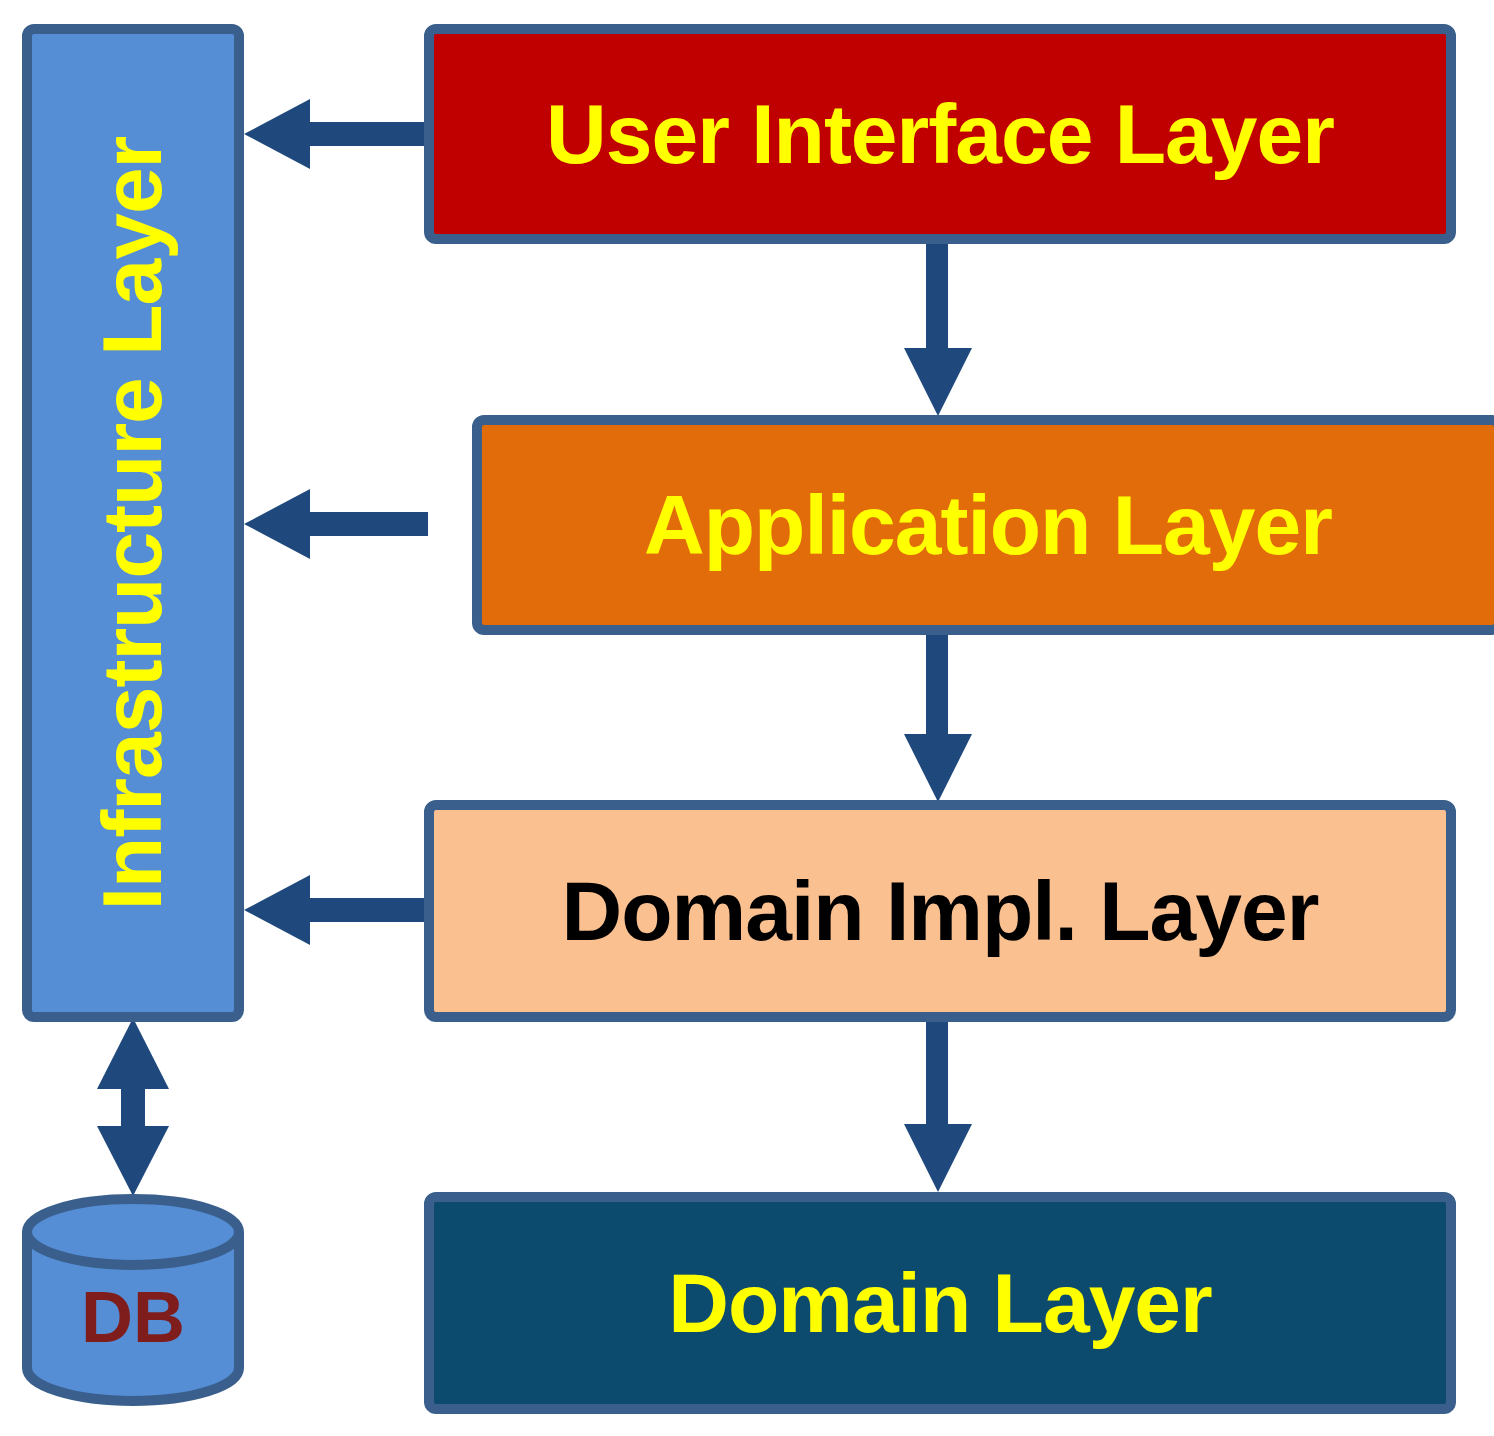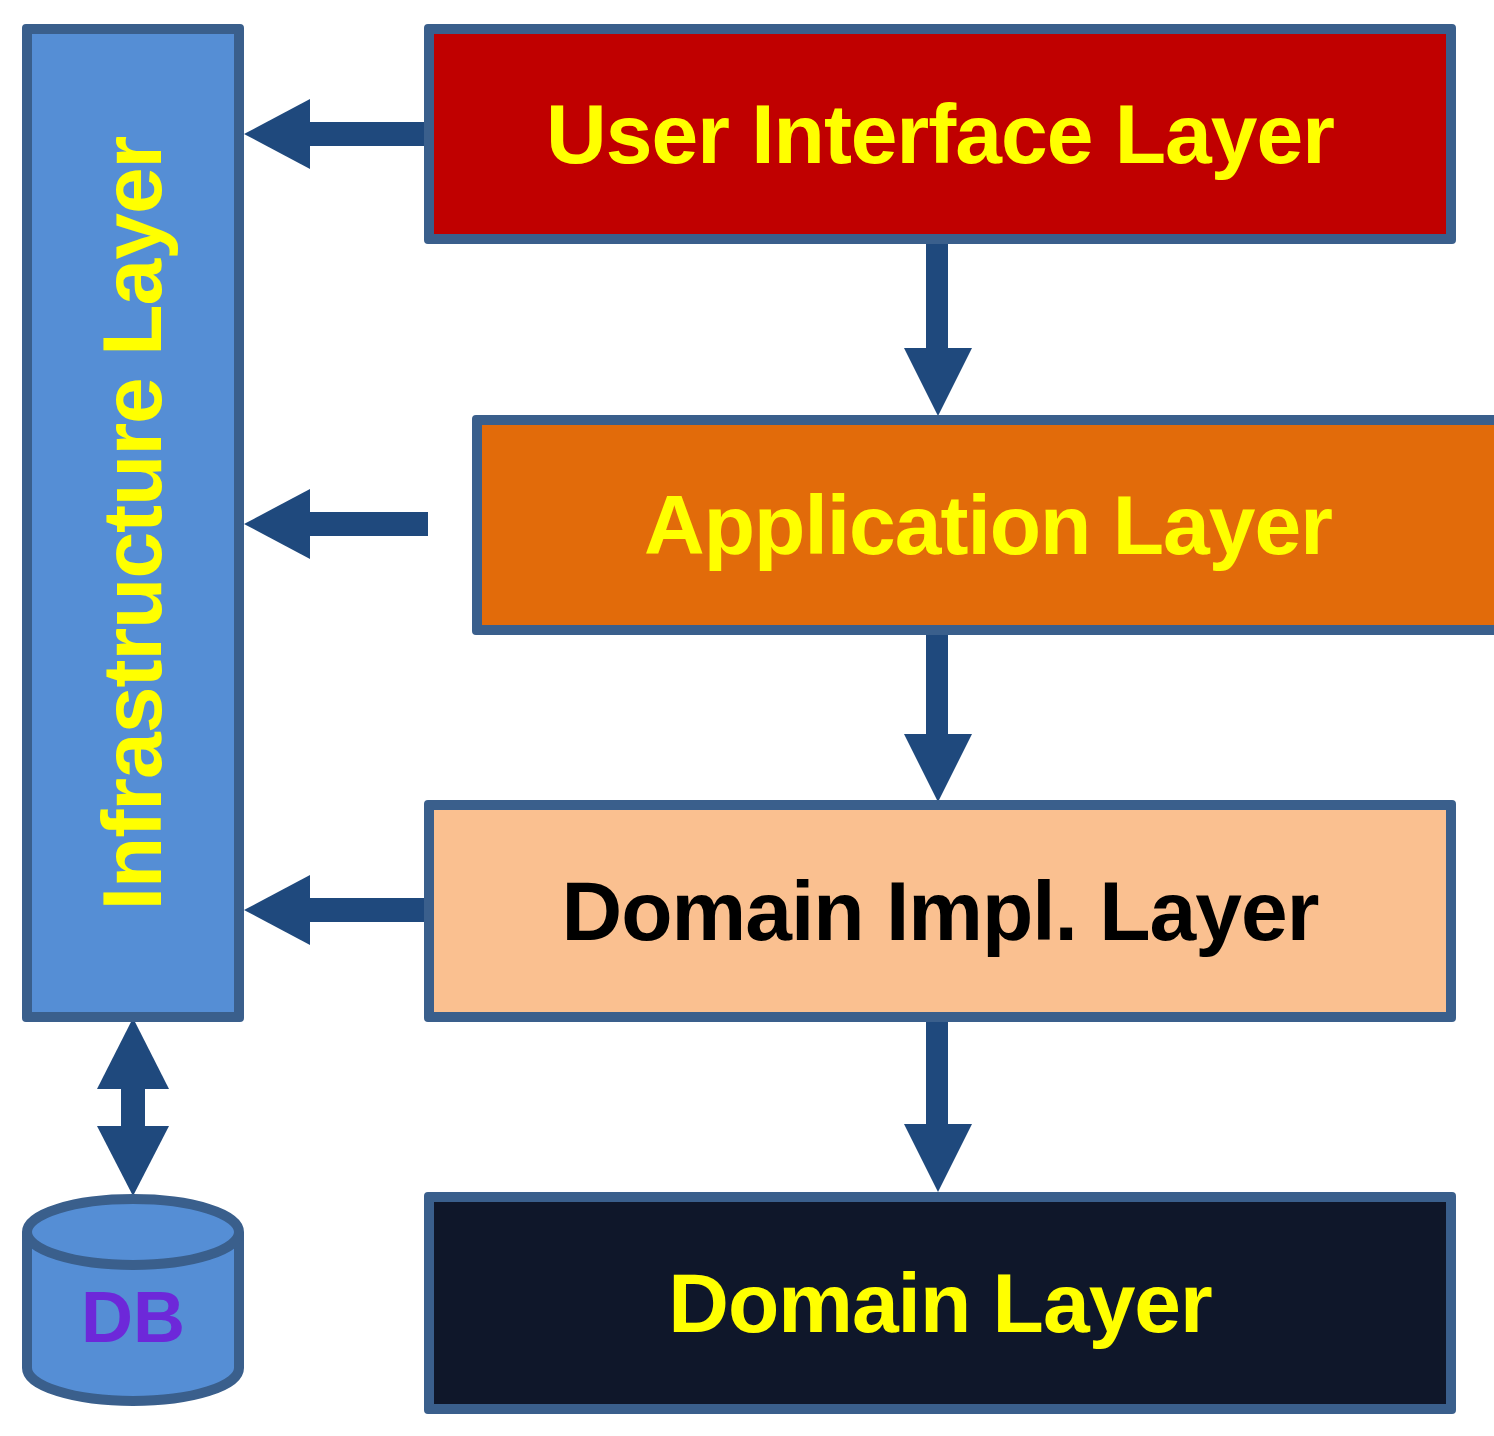--- a/index.html
+++ b/index.html
@@ -1,19 +1,19 @@
 <!DOCTYPE html>
 <html><head>
   <meta charset="utf-8">
   <style>
     html, body { margin: 0; padding: 0; background: #ffffff; }
     body { width: 1494px; height: 1436px; position: relative; overflow: hidden;
            font-family: "Liberation Sans", "DejaVu Sans", sans-serif; }
     .box { position: absolute; box-sizing: border-box; border: 10px solid #3a5f8c;
-           border-radius: 4px; display: flex; align-items: center; justify-content: center;
+           border-radius: 12px; display: flex; align-items: center; justify-content: center;
            font-weight: bold; }
     .box span { white-space: nowrap; letter-spacing: -1px; }
     #ui   { left: 424px; top: 24px;  width: 1032px; height: 220px; }
     #app  { left: 424px; top: 415px; width: 1032px; height: 220px; margin-left: 48px; }
     #impl { left: 424px; top: 800px; width: 1032px; height: 222px; }
     #dom  { left: 424px; top: 1192px; width: 1032px; height: 222px; }
     .box span.big { font-size: 84px; }
     #infra { left: 22px; top: 24px; width: 222px; height: 998px; }
     #infra span { transform: rotate(-90deg); font-size: 84px; display: inline-block; }
     svg#arrows { position: absolute; left: 0; top: 0; }
@@ -69,17 +69,17 @@
 
 <div class="box" id="ui" style="background: rgb(192, 0, 0); color: rgb(255, 255, 0); border-color: rgb(58, 95, 140);">
   <span class="big">User Interface Layer</span>
 </div>
 <div class="box" id="app" style="background: rgb(226, 107, 10); color: rgb(255, 255, 0); border-color: rgb(58, 95, 140);">
   <span class="big">Application Layer</span>
 </div>
 <div class="box" id="impl" style="background: rgb(250, 192, 144); color: rgb(0, 0, 0); border-color: rgb(58, 95, 140);">
   <span class="big">Domain Impl. Layer</span>
 </div>
-<div class="box" id="dom" style="background: #0f172a; color: rgb(255, 255, 0); border-color: rgb(58, 95, 140);">
+<div class="box" id="dom" style="background: #0c4a6e; color: rgb(255, 255, 0); border-color: rgb(58, 95, 140);">
   <span class="big">Domain Layer</span>
 </div>
 
-<div id="db-label" style="color: #6d28d9; text-align: center;">DB</div>
+<div id="db-label" style="color: #7f1d1d; text-align: center;">DB</div>
 
 </body></html>

